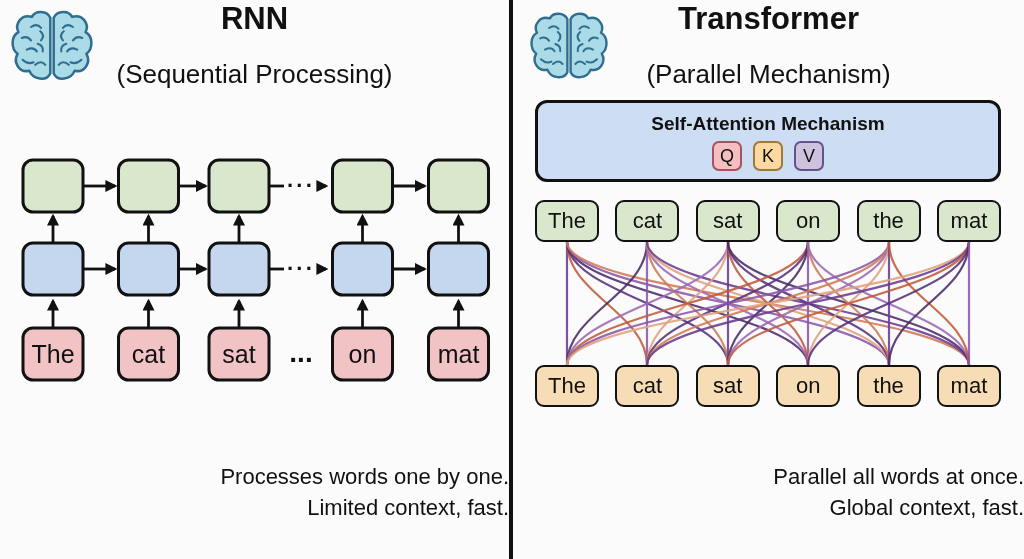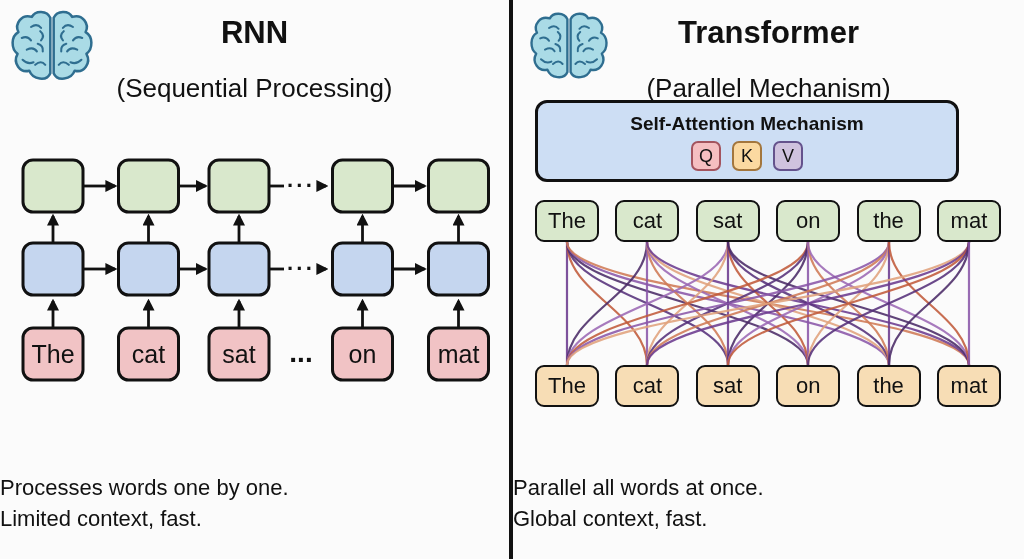--- a/index.html
+++ b/index.html
@@ -2,49 +2,49 @@
 <html style="--ink: #111111; --green-box: #d9e8cc; --blue-box: #c5d6ef; --pink-box: #f1c3c5; --orange-box: #f7ddb5; --attention-fill: #cddef4; --brain-fill: #aadbe6; --brain-stroke: #2f6e90;"><head>
 <meta charset="utf-8">
 <style>
   html,body{margin:0;padding:0;background:#e9e9e9;}
   #stage{position:relative;width:1024px;height:559px;background:#fbfbfb;overflow:hidden;
          font-family:"Liberation Sans", sans-serif;color:var(--ink,#111);}
   .panel{position:absolute;top:0;bottom:0;}
   #leftPanel{left:0;width:509px;}
   #rightPanel{left:513px;width:511px;}
   #divider{position:absolute;top:0;bottom:0;left:509px;width:4px;background:#111;}
-  .panel-header{position:relative;text-align:center;padding-top:14px;}
+  .panel-header{position:relative;text-align:center;}
   .panel-title{font-size:31px;font-weight:700;line-height:38px;}
   .panel-subtitle{font-size:26px;font-weight:400;line-height:33px;margin-top:20px;}
   .brain{position:absolute;top:6px;left:10px;width:84px;height:84px;}
   #rightPanel .brain{top:8px;left:16px;width:80px;height:80px;}
 
   
   #rnnSvg{position:absolute;left:20px;top:152px;}
   .rnn-word{font-size:25px;fill:#111;}
   .rnn-dots{font-size:22px;font-weight:700;fill:#111;letter-spacing:2px;}
   .rnn-word-dots{font-size:28px;font-weight:700;fill:#111;}
 
   
-  #attnBox{position:absolute;left:22px;top:100px;width:424px;height:82px;box-sizing:border-box;
+  #attnBox{position:absolute;left:22px;top:100px;width:466px;height:82px;box-sizing:border-box;
            background:var(--attention-fill);border:3px solid #111;border-radius:12px;text-align:center;}
   #attnLabel{font-size:19px;font-weight:700;margin-top:10px;}
   #chipRow{display:flex;justify-content:center;gap:11px;margin-top:6px;}
   .chip{width:30px;height:30px;box-sizing:border-box;border-radius:7px;border:2px solid #555;
         font-size:18px;display:flex;align-items:center;justify-content:center;}
   .wrow{position:absolute;left:22px;width:466px;height:42px;display:flex;justify-content:space-between;}
   #topRow{top:200px;}
   #botRow{top:365px;}
   .wbox{width:64px;height:42px;box-sizing:border-box;border:2.5px solid #111;border-radius:9px;
         font-size:22px;display:flex;align-items:center;justify-content:center;}
   #topRow .wbox{background:var(--green-box);}
   #botRow .wbox{background:var(--orange-box);}
   #attnLines{position:absolute;left:22px;top:242px;}
 
-  .caption{position:absolute;top:472px;left:0;right:0;text-align:left;font-size:22px;line-height:31px;}
+  .caption{position:absolute;top:461px;left:0;right:0;text-align:right;font-size:22px;line-height:31px;}
 </style>
 </head>
 <body>
 
 <div id="stage">
 
   <svg width="0" height="0" style="position:absolute">
     <defs>
       <g id="brainShape">
         <g id="halfBrain">

